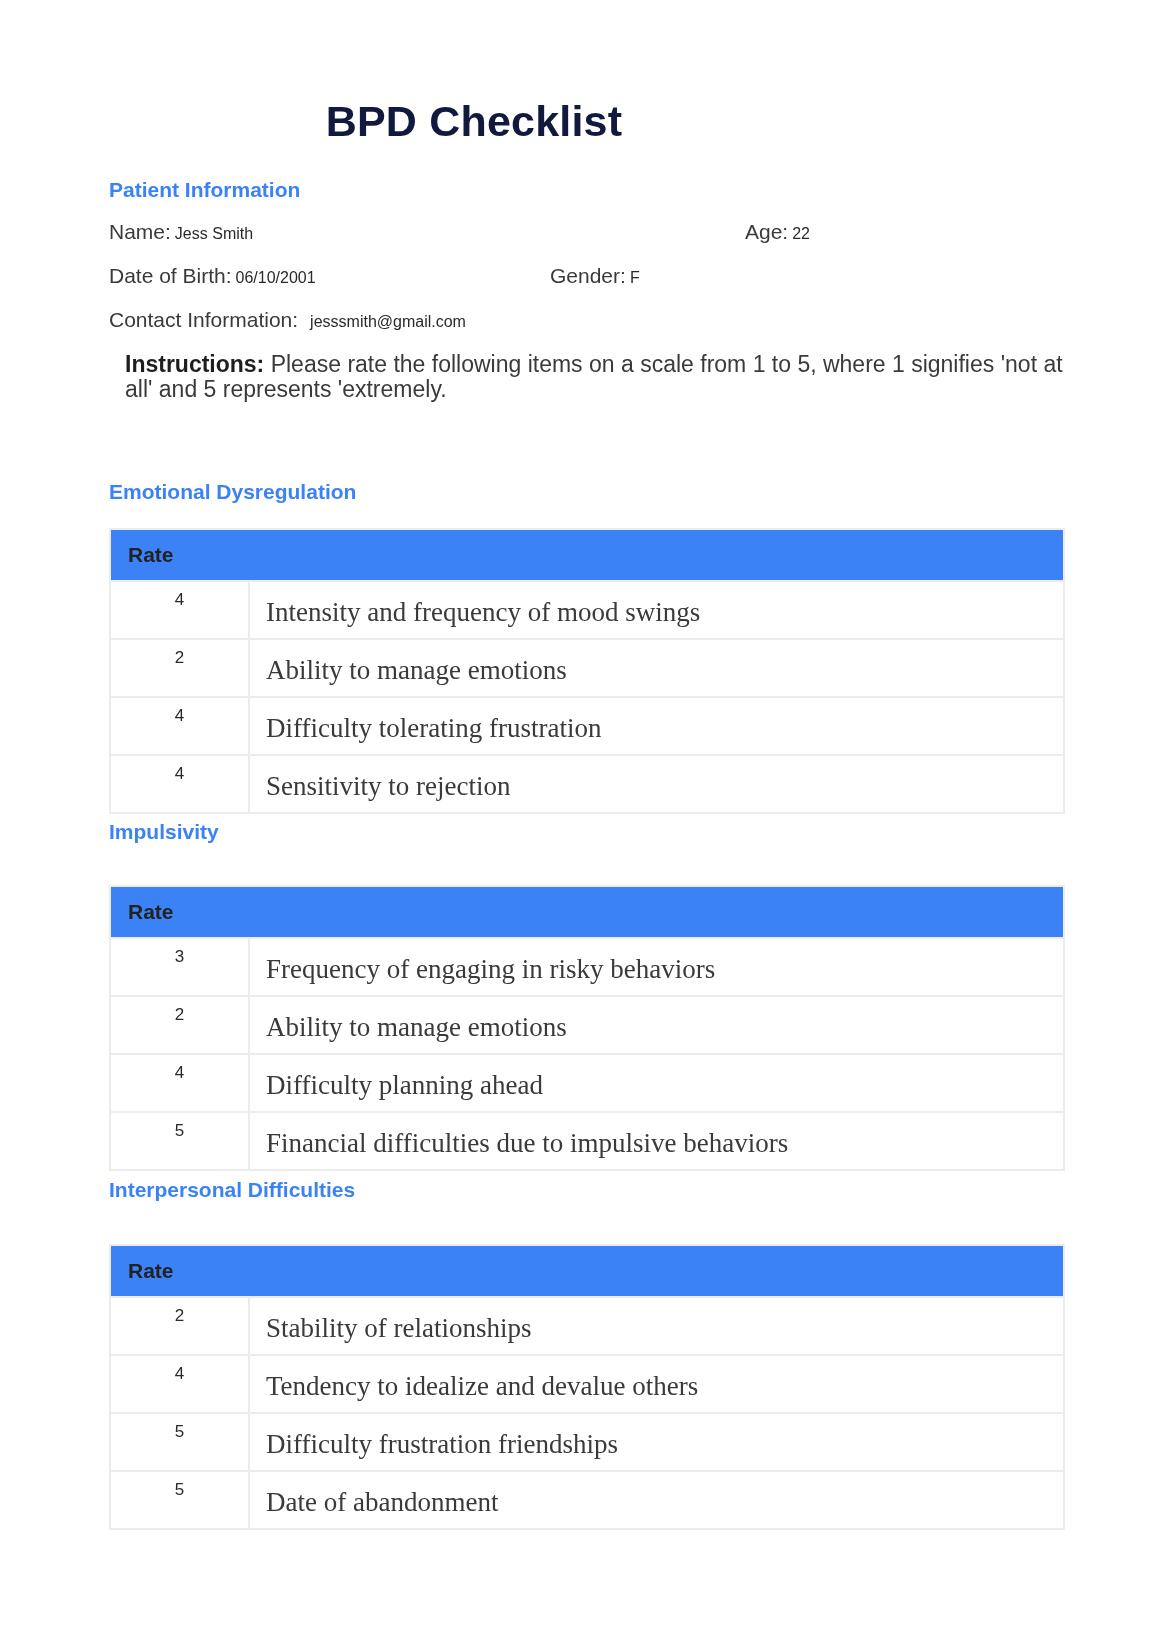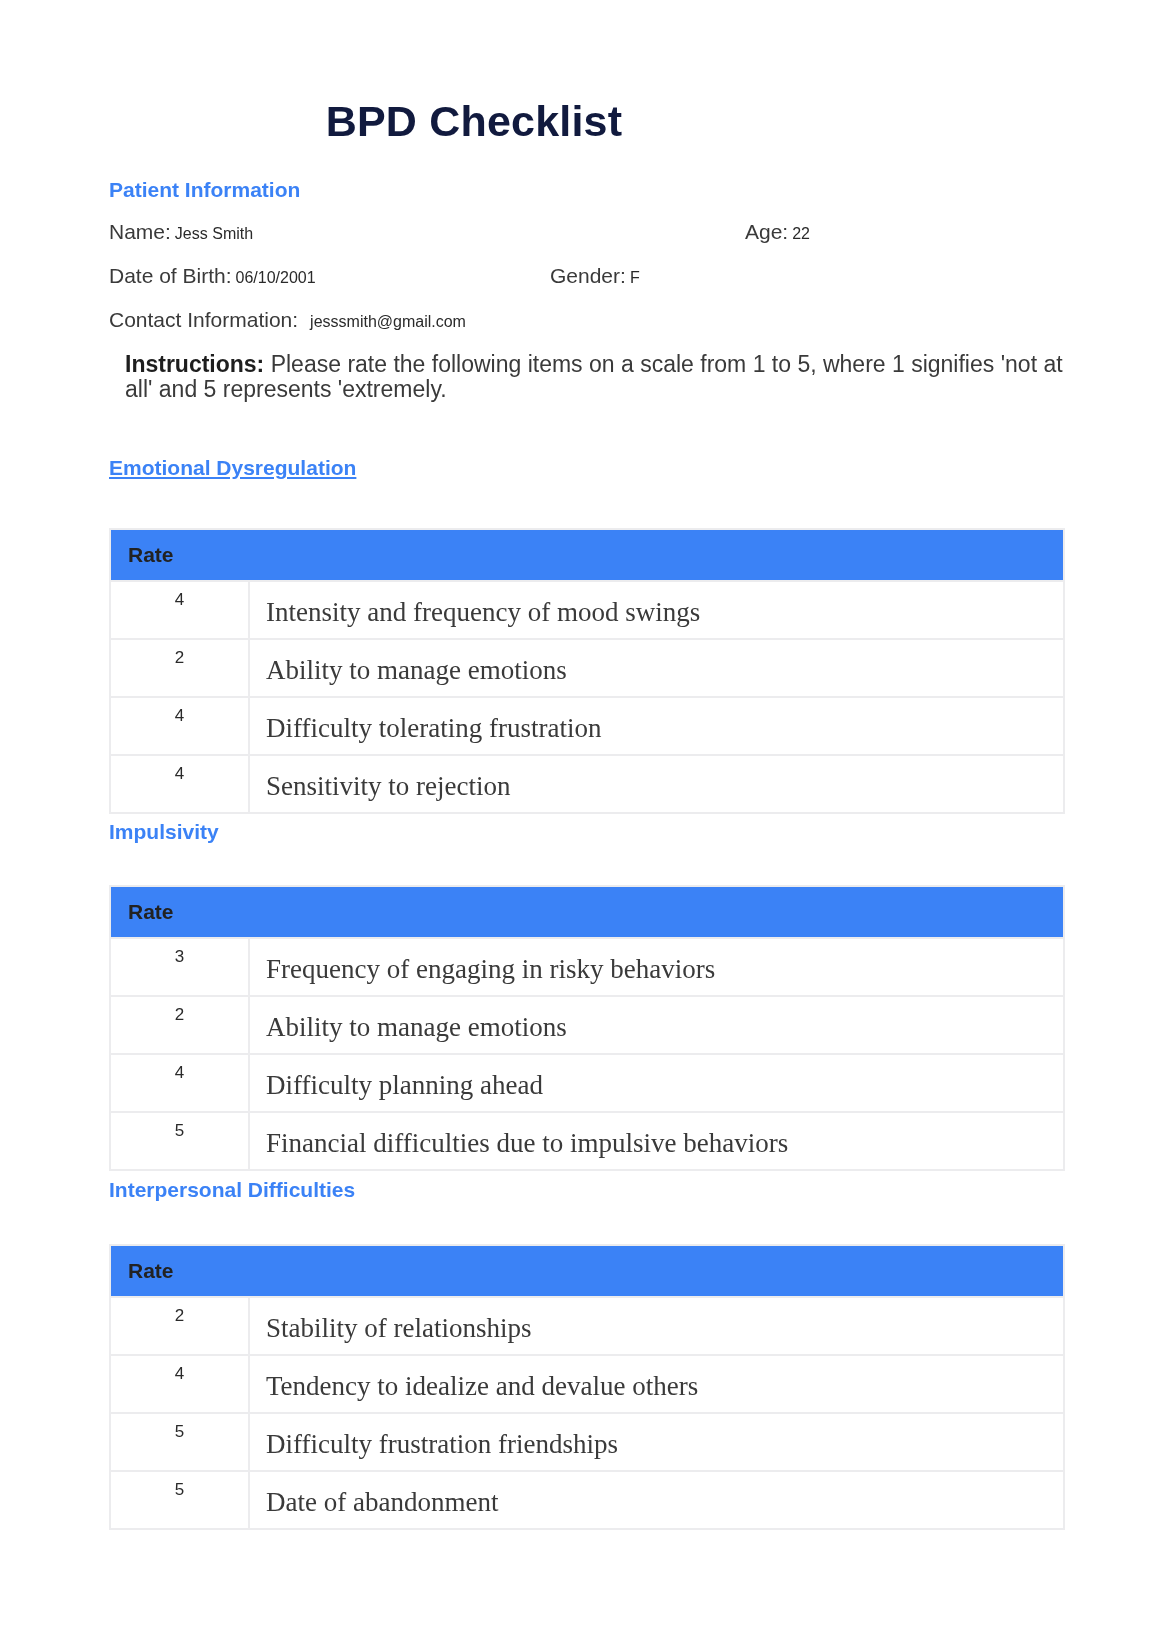--- a/index.html
+++ b/index.html
@@ -63,21 +63,21 @@
 </div>
 <div class="field" style="left:550px; top:264px;">
   <span>Gender:</span><span class="val">F</span>
 </div>
 <div class="field" style="left:109px; top:308px;">
   <span>Contact Information:</span><span class="val" style="margin-left:12px;">jesssmith@gmail.com</span>
 </div>
 
 <p class="instructions"><b>Instructions:</b><span> Please rate the following items on a scale from 1 to 5, where 1 signifies 'not at all' and 5 represents 'extremely.</span></p>
 
-<h2 class="h2" style="top:456px;text-decoration:underline;">Emotional Dysregulation</h2>
+<h2 class="h2" style="top:480px;">Emotional Dysregulation</h2>
 <table class="tbl" style="top:528px;">
   <tbody>
       <tr>
         <th colspan="2">Rate</th>
       </tr>
   <tr>
         <td class="rate">4</td>
         <td class="desc">Intensity and frequency of mood swings</td>
       </tr>
   <tr>

